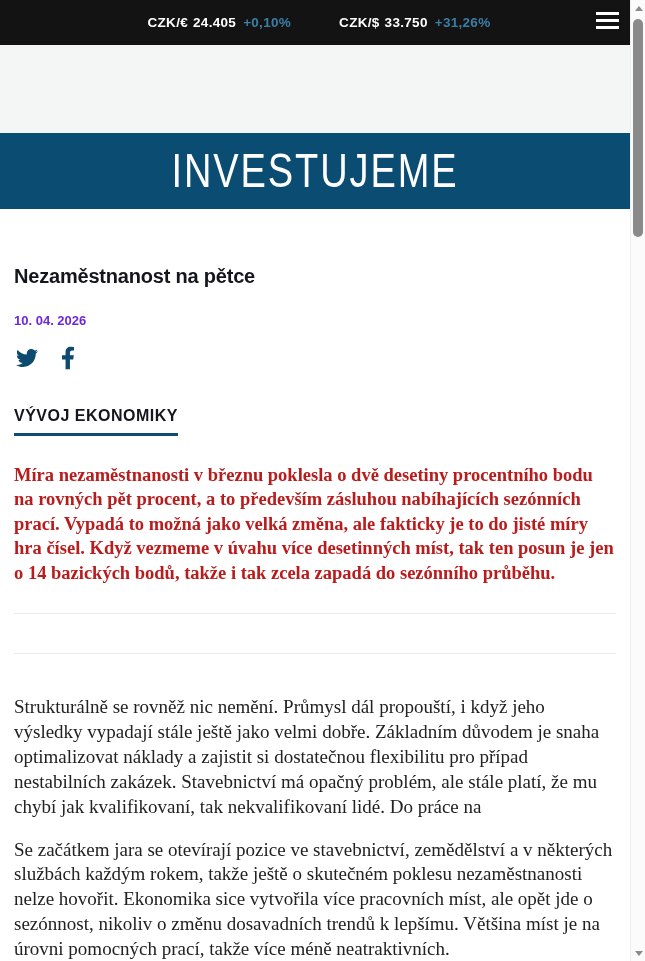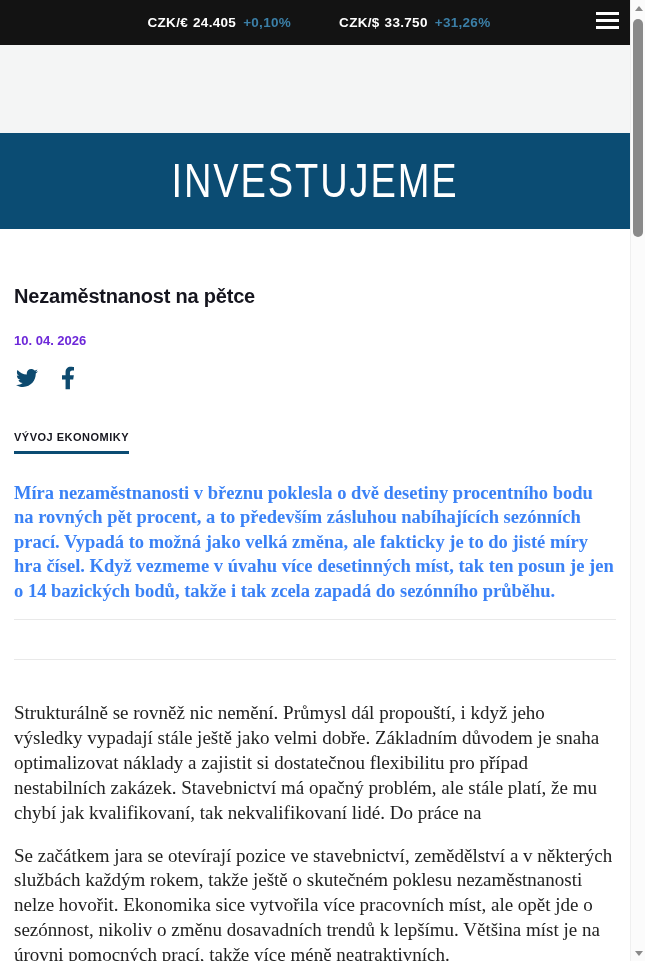--- a/index.html
+++ b/index.html
@@ -15,44 +15,44 @@
   .rates { display:flex; gap:40px; align-items:center; }
   .rate { font-size:13.5px; font-weight:700; color:#ffffff; letter-spacing:.3px; white-space:nowrap;margin-left:8px; }
   .rate .pair { margin-right:5px; }
   .rate .change { color:#3b7fa7; margin-left:7px; }
   .hamburger { position:absolute; right:11px; top:12px; width:23px; height:20px; cursor:pointer; }
   .hamburger .bar { height:3px; background:#ffffff; margin-bottom:4px; }
   .hamburger .bar:last-child { margin-bottom:0; }
 
   
   .gapstrip { height:88px; background:#f4f5f5; }
-  .brandband { height:96px; background:#0b4c73; display:flex; align-items:center; justify-content:center; }
+  .brandband { height:76px; background:#0b4c73; display:flex; align-items:center; justify-content:center; }
   .logo {
     color:#ffffff; font-size:40px; font-weight:400; letter-spacing:2px;
     transform:scale(.95,1.18); transform-origin:center;
     font-family:"Liberation Sans", sans-serif;
   }
 
   
   .content { padding:41px 14px 0 14px; }
   .title { font-size:20px; line-height:30px; font-weight:700; color:#15151e; margin:11px 0 22px 0; letter-spacing:-0.2px; }
   .date { font-size:13px; font-weight:700; color:#6d28d9; margin:0 0 16px 0; }
   .share { display:flex; align-items:center; gap:21px; margin:0 0 35px 0; height:28px; }
   .share a { display:inline-flex; align-items:center; }
   .icon-tw svg { width:26px; height:22px; fill:#0d4a6f; }
   .icon-fb svg { width:14px; height:24px; fill:#0d4a6f; }
 
   .category {
-    display:inline-block; font-size:11px; font-weight:700; color:#15151e;
+    display:inline-block; font-size:16px; font-weight:700; color:#15151e;
     letter-spacing:.5px; padding-bottom:8px; border-bottom:3px solid #0b4c73; margin:0 4px 27px 0;
   }
 
   .lead {
     font-family:"Liberation Serif", serif; font-weight:700;
-    font-size:18.5px; line-height:24.4px; color:#3b82f6; margin:0 0 16px 0;
+    font-size:18.5px; line-height:24.4px; color:#b91c1c; margin:0 0 28px 0;
   }
   .rule { border:0; border-top:1px solid #e9e9e9; margin:0; }
   .rule-gap { height:39px; }
   .after-rules { height:41px; }
   .body-p {
     font-family:"Liberation Serif", serif; font-weight:400;
     font-size:19px; line-height:24.9px; color:#222222; margin:0 0 18px 0;
   }
 
   

